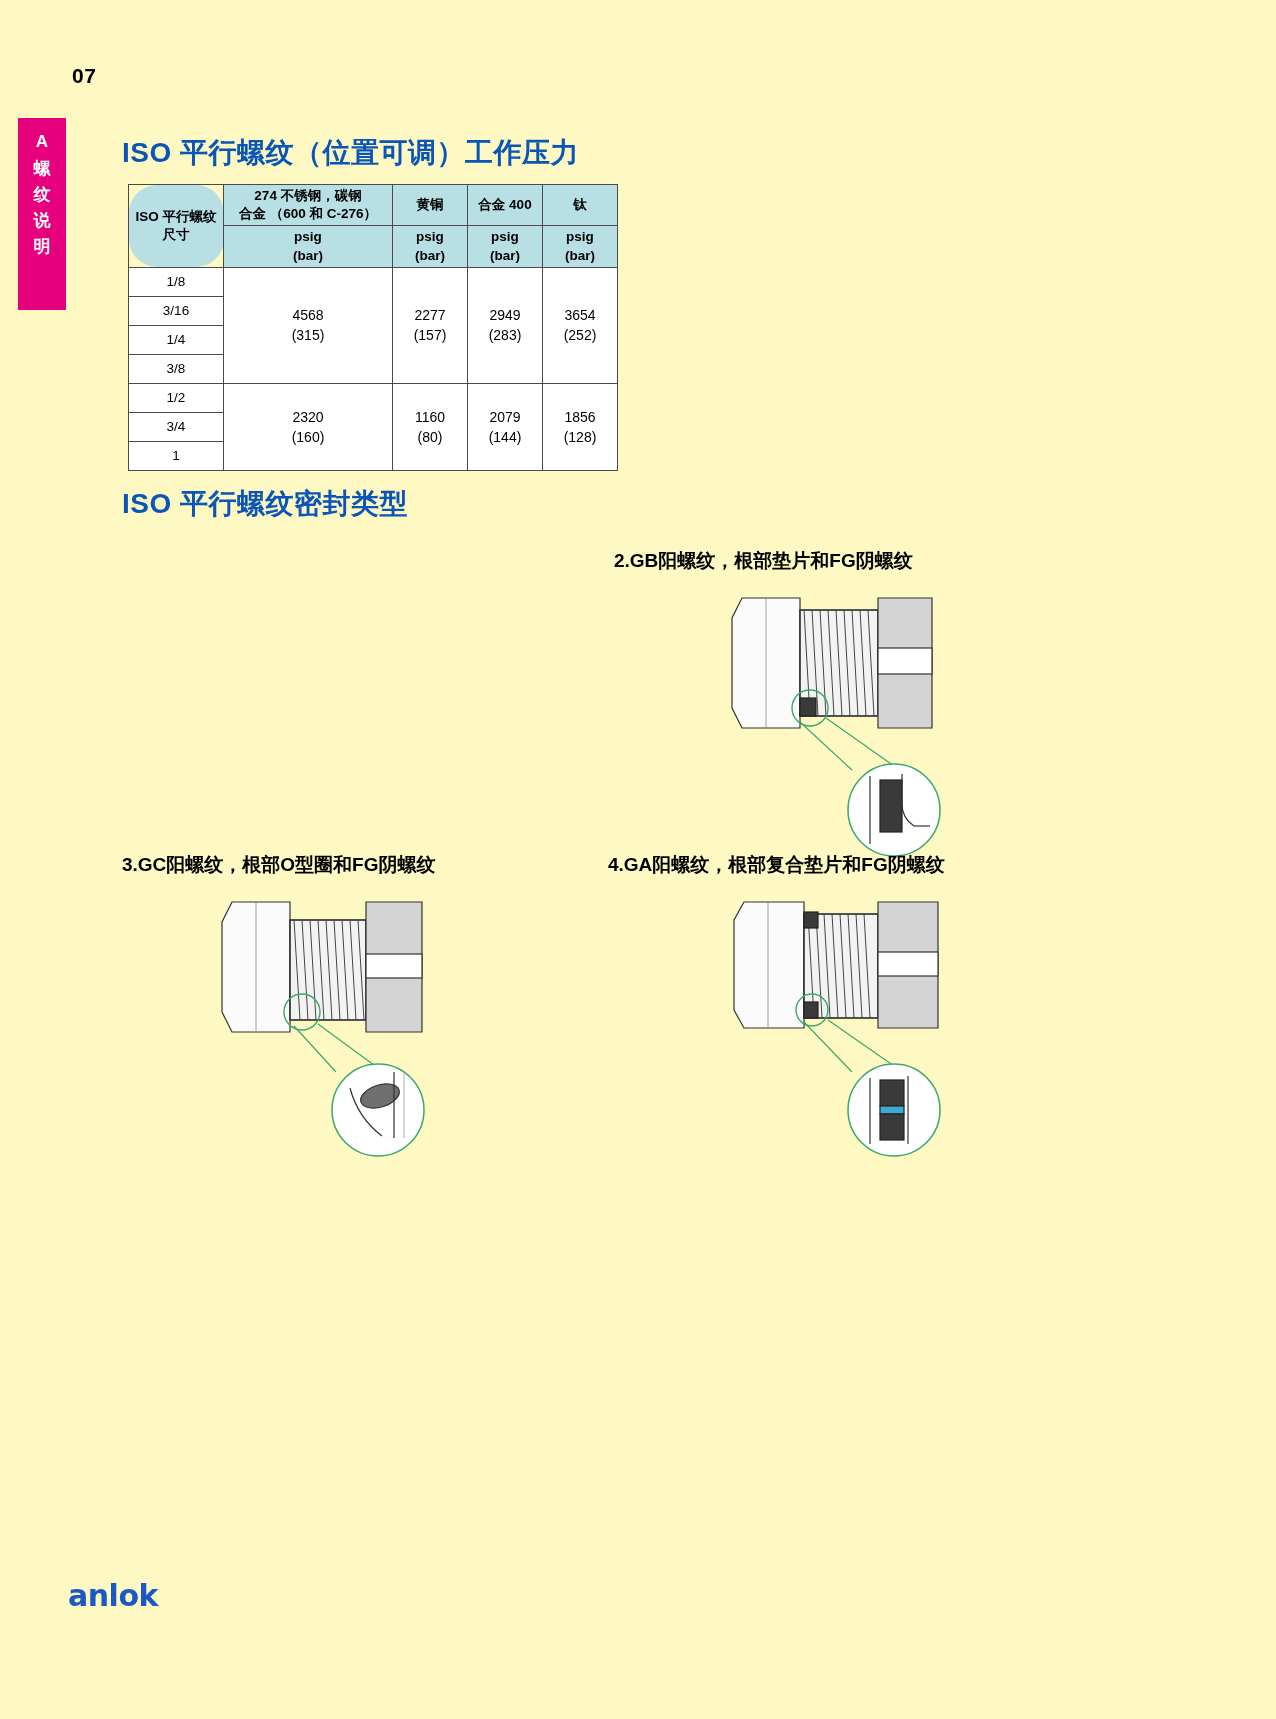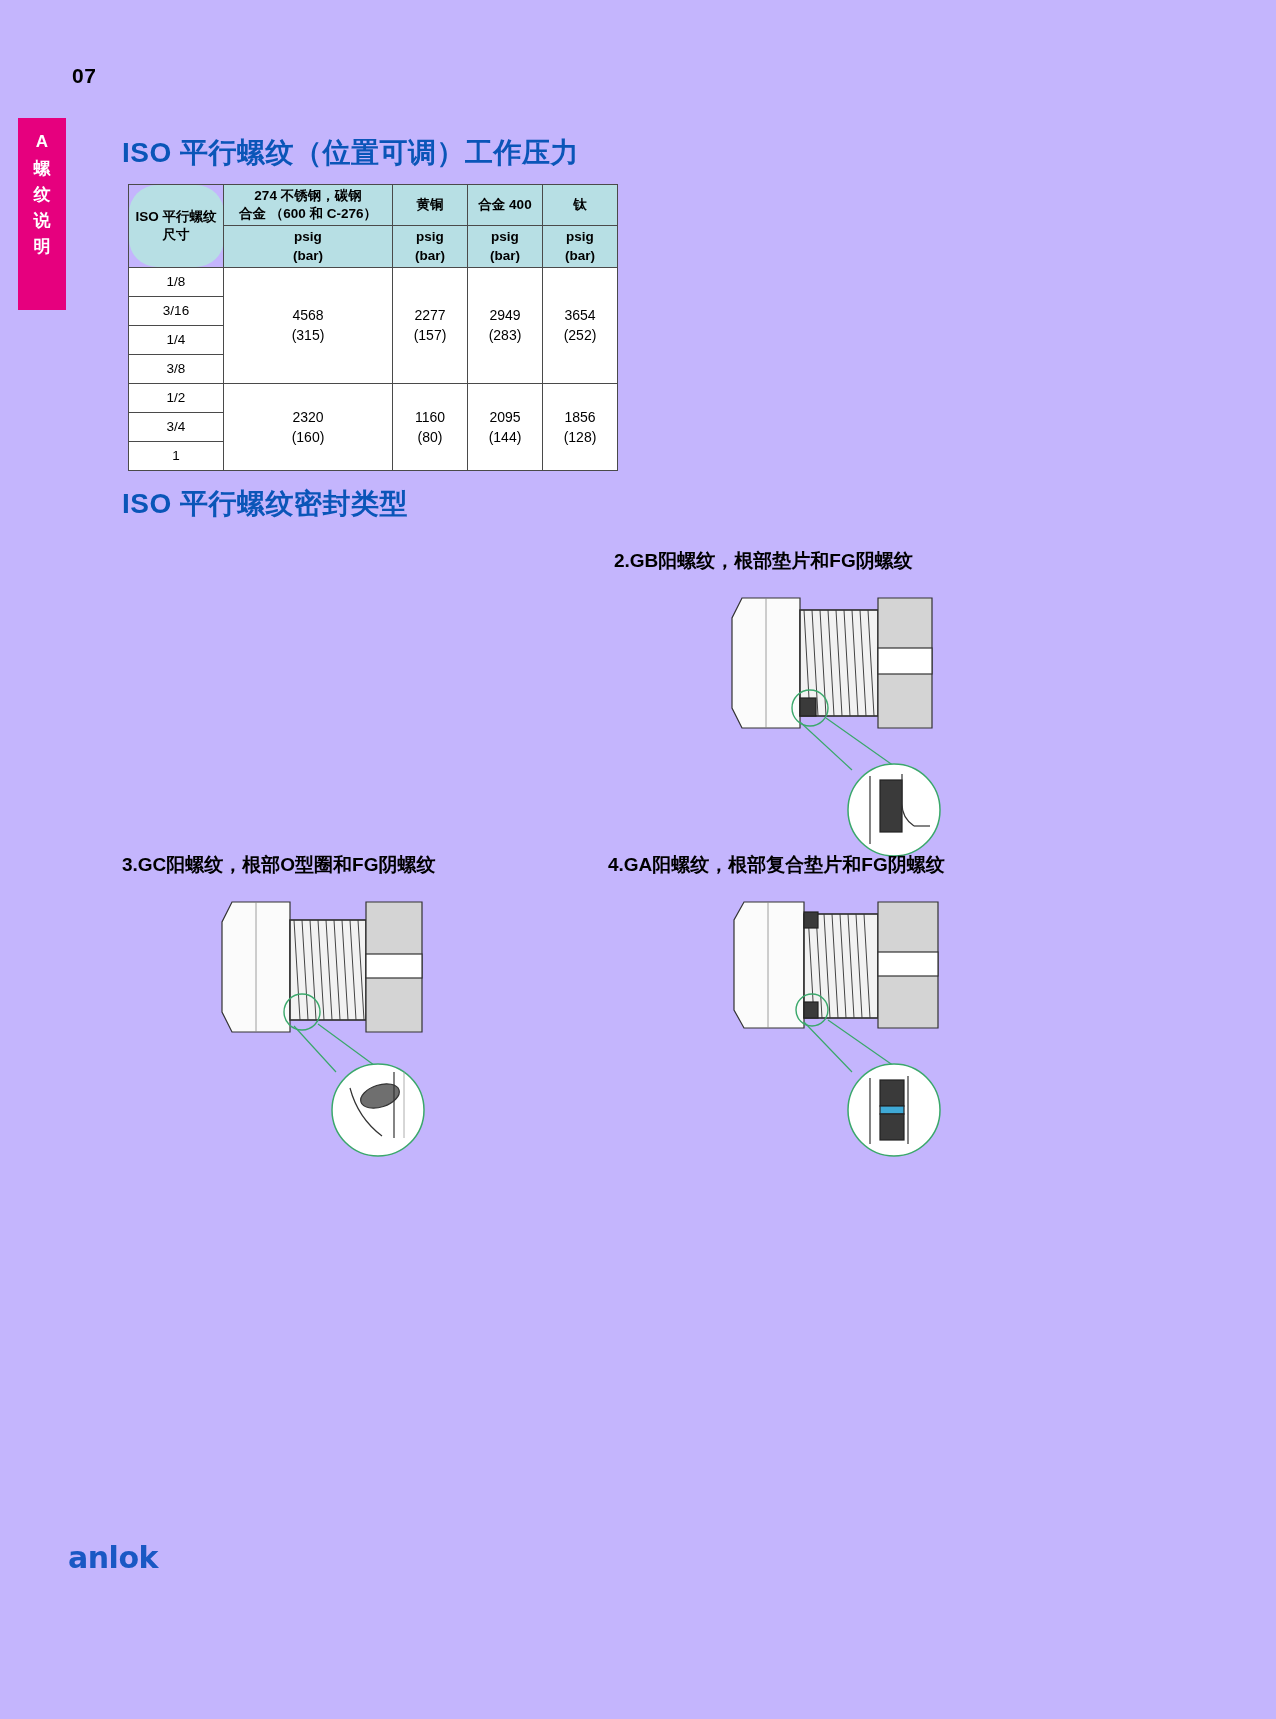--- a/index.html
+++ b/index.html
@@ -9,21 +9,21 @@
   }
   body {
     font-family: "Liberation Sans", sans-serif;
     color: #000000;
   }
   .page {
     position: relative;
     width: 1276px;
     height: 1719px;
     overflow: hidden;
-    background: #c4b5fd;
+    background: #fef9c3;
   }
   
   .page-number {
     position: absolute;
     left: 72px;
     top: 64px;
     font-size: 21px;
     font-weight: bold;
     color: #000;
     letter-spacing: 0.5px;
@@ -134,21 +134,21 @@
 
   #fig1 { left: 122px; top: 548px; }
   #fig2 { left: 595px; top: 548px; margin-left: 19px; }
   #fig3 { left: 122px; top: 852px; }
   #fig4 { left: 608px; top: 852px; }
 
   
   .footer-logo {
     position: absolute;
     left: 68px;
-    top: 1540px;
+    top: 1578px;
     font-size: 30px;
     font-weight: bold;
     color: #1a58c4;
     font-family: "DejaVu Sans", sans-serif;
     letter-spacing: -0.5px;
   }
 </style>
 </head>
 <body>
 
@@ -236,21 +236,21 @@
         <td class="size">1/2</td>
         <td class="val" rowspan="3">
           <div>2320</div>
           <div>(160)</div>
         </td>
         <td class="val" rowspan="3">
           <div>1160</div>
           <div>(80)</div>
         </td>
         <td class="val" rowspan="3">
-          <div>2095</div>
+          <div>2079</div>
           <div>(144)</div>
         </td>
         <td class="val" rowspan="3">
           <div>1856</div>
           <div>(128)</div>
         </td>
       </tr>
       <tr>
         <td class="size">3/4</td>
       </tr>

